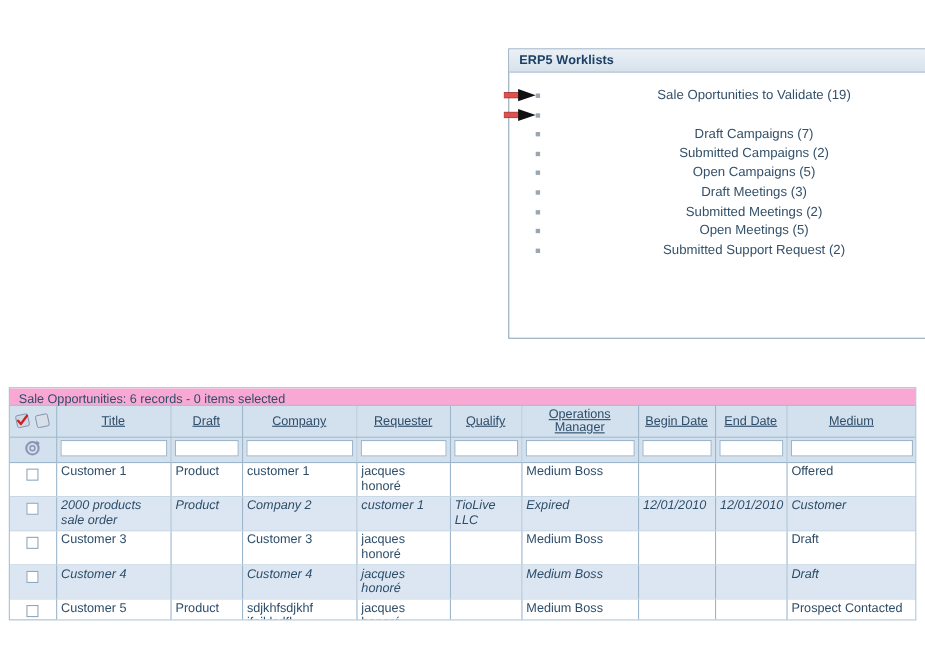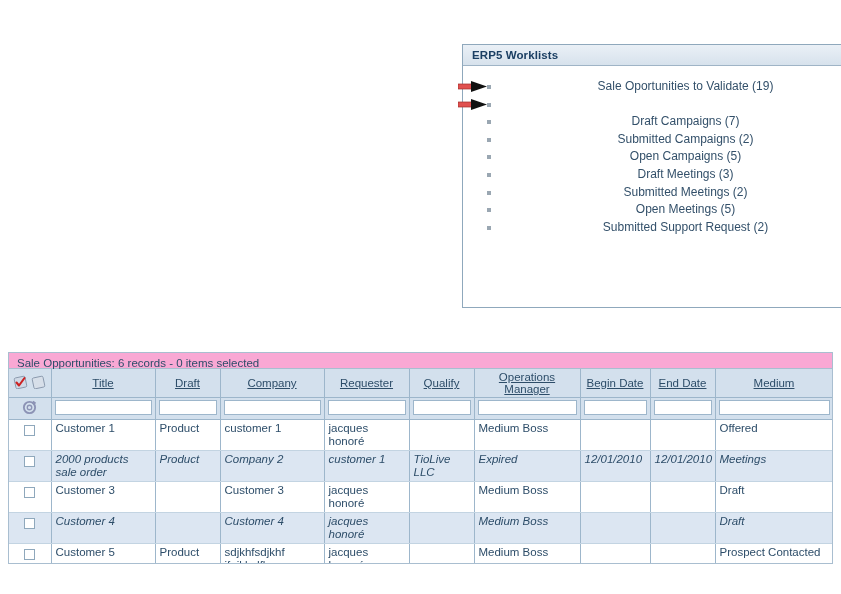--- a/index.html
+++ b/index.html
@@ -394,21 +394,21 @@
         <td>
             <span class="cell-text">Expired</span>
           </td>
         <td>
             <span class="cell-text">12/01/2010</span>
           </td>
         <td>
             <span class="cell-text">12/01/2010</span>
           </td>
         <td>
-            <span class="cell-text">Meetings</span>
+            <span class="cell-text">Customer</span>
           </td>
       </tr>
       <tr>
         <td class="sel-cell"><span class="rowcheck"></span></td>
         <td>
             <span class="cell-text">Customer 3</span>
           </td>
         <td>
             <span class="cell-text"></span>
           </td>

